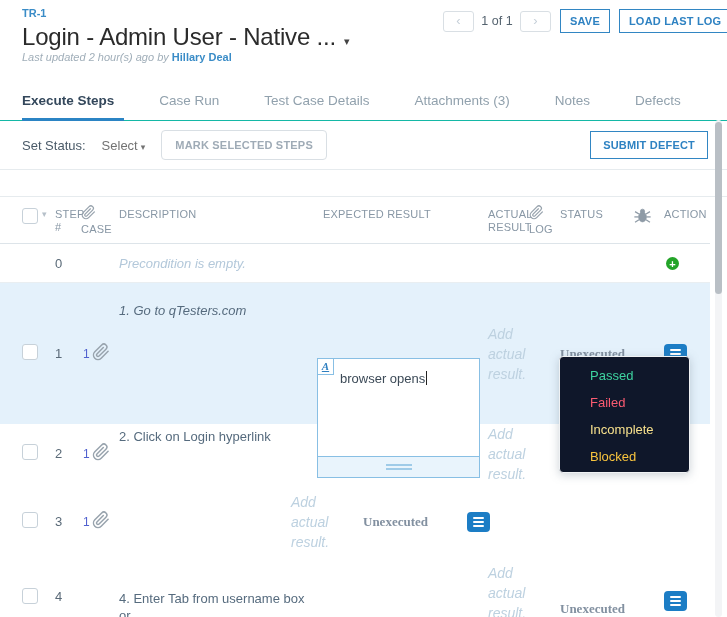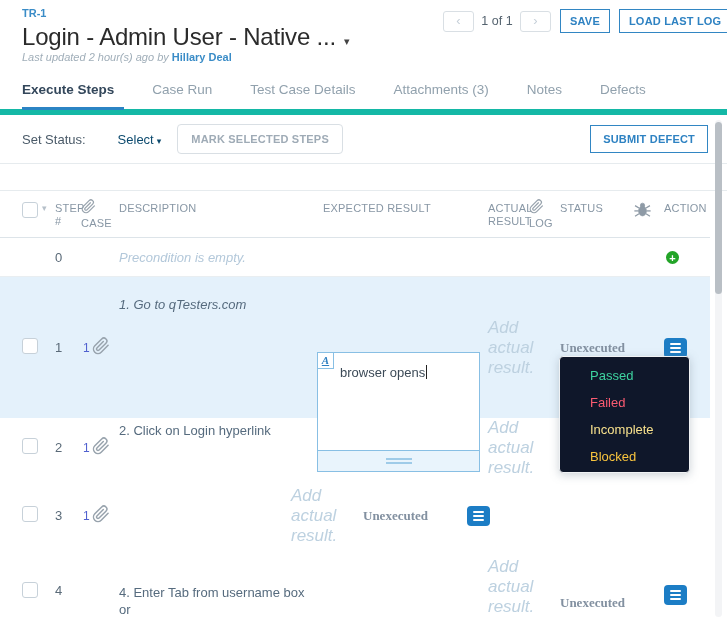--- a/index.html
+++ b/index.html
@@ -28,28 +28,28 @@
     background: #fff; color: #c5cfd8; font-size: 13px; line-height: 18px; text-align: center; cursor: pointer;
   }
   .pg-ind { width: 46px; text-align: center; font-size: 12.5px; color: #55636f; }
   .btn-blue {
     border: 1.5px solid #3286c3; border-radius: 0; background: #fff; color: #2e82c2;
     font-family: inherit; font-size: 11px; font-weight: bold; letter-spacing: .2px;
     padding: 5px 9px; margin-left: 9px; cursor: pointer; white-space: nowrap;
   }
 
   
-  .tabs { margin-top: 13px; padding: 0 22px; display: flex; gap: 28px; border-bottom: 6px solid #14b8a6; }
+  .tabs { margin-top: 24px; padding: 0 22px; display: flex; gap: 35px; border-bottom: 1px solid #14b8a6; }
   .tab { font-size: 13.5px; color: #91a1ad; padding: 6px 10px 10px 0; cursor: pointer; white-space: nowrap; }
   .tab.active { color: #33475b; font-weight: bold; border-bottom: 3px solid #2b84c4; margin-bottom: -1px; }
 
   
   .toolbar { height: 49px; display: flex; align-items: center; padding: 0 19px 0 22px; border-bottom: 1px solid #e6ebee; }
   .set-status { color: #4a5a68; }
-  .select-link { margin-left: 32px; color: #0c4a6e; cursor: pointer; }
+  .select-link { margin-left: 16px; color: #737373; cursor: pointer; }
   .select-link .caret { display: inline-block; margin-left: 3px; font-size: 9px; text-decoration: none; }
   .btn-gray {
     margin-left: 16px; border: 1px solid #d9dfe4; border-radius: 4px; background: #fff;
     font-family: inherit; color: #9fabb6; font-size: 11px; font-weight: bold; letter-spacing: .2px;
     padding: 8px 13px; cursor: pointer;
   }
   .toolbar .btn-blue { margin-left: auto; padding: 7px 12px; }
   .band { height: 27px; border-bottom: 1px solid #e6ebee; }
 
   
@@ -86,21 +86,21 @@
   .desc { color: #566b7e; line-height: 17px; }
   .precondition { font-style: italic; color: #b3c8da; }
   .r1 .c-desc, .r2 .c-desc, .r3 .c-desc { align-self: flex-start; }
   .r1 .c-desc { padding-top: 19px; font-style: italic; }
   .r2 .c-desc { padding-top: 4px; }
   .r3 .c-desc { padding-top: 8px; }
   .r4 .c-check { padding-top: 28px; } .r4 .c-step { padding-top: 29px; }
   .r4 .c-desc { padding-top: 30px; } .r4 .c-act { padding-top: 3px; }
   .r4 .c-status { padding-top: 41px; } .r4 .c-action { padding-top: 31px; }
 
-  .placeholder { font-style: italic; font-size: 17px; color: #bdd1e0; line-height: 20px; cursor: text; display: inline-block; }
+  .placeholder { font-style: italic; font-size: 14px; color: #bdd1e0; line-height: 20px; cursor: text; display: inline-block; }
   .status-lbl { font-weight: bold; color: #8290a0; font-family: Liberation Serif, serif; }
 
   .act-btn {
     width: 23px; height: 20px; border: none; border-radius: 4px; background: #1c7dc5;
     display: flex; flex-direction: column; justify-content: center; align-items: center; gap: 2px; cursor: pointer;
   }
   .act-btn i { display: block; width: 11px; height: 2px; background: #fff; border-radius: 1px; }
 
   .add-btn {
     width: 13px; height: 13px; margin-left: 2px; border: none; border-radius: 50%; background: #23a428;

